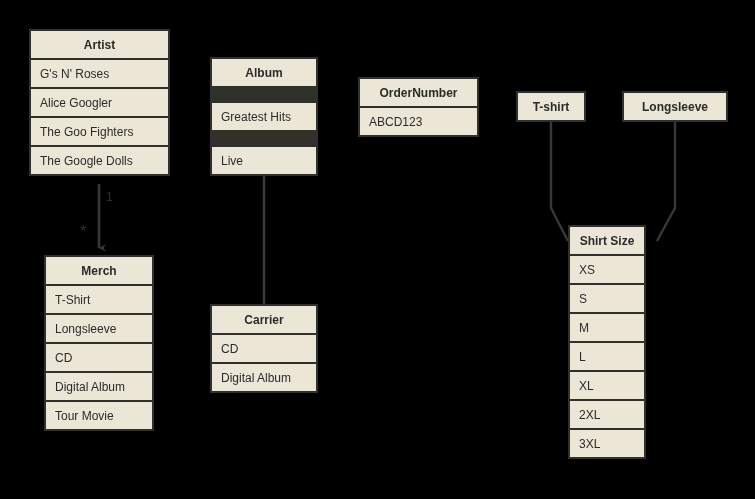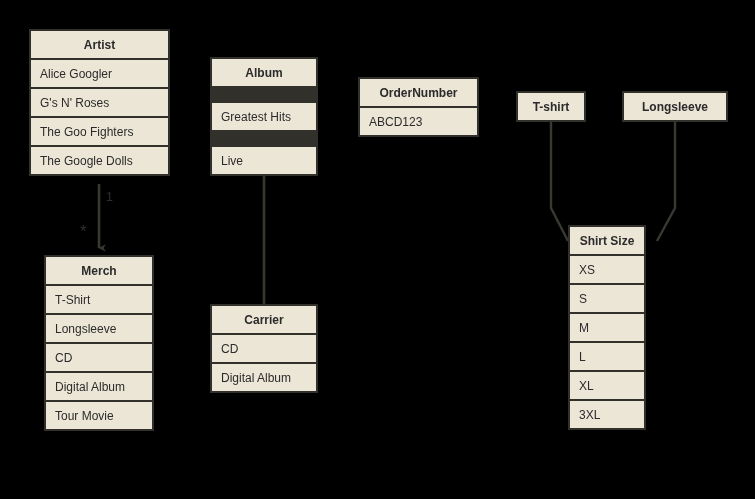--- a/index.html
+++ b/index.html
@@ -79,22 +79,22 @@
 
     <line x1="264" y1="149" x2="264" y2="304" stroke="#3a3832" stroke-width="2.6"></line>
 
     <polyline points="551,121 551,208 568,241" fill="none" stroke="#3a3832" stroke-width="2.4"></polyline>
 
     <polyline points="675,121 675,208 657,241" fill="none" stroke="#3a3832" stroke-width="2.4"></polyline>
   </svg>
 
   <div class="entity" style="left:29px; top:29px; width:141px;">
     <div class="cell header">Artist</div>
+    <div class="cell">G's N' Roses</div>
     <div class="cell">Alice Googler</div>
-    <div class="cell">G's N' Roses</div>
     <div class="cell">The Goo Fighters</div>
     <div class="cell">The Google Dolls</div>
   </div>
 
   <div class="entity" style="left:210px; top:57px; width:108px;gap:17px;">
     <div class="cell header">Album</div>
     <div class="cell">Greatest Hits</div>
     <div class="cell">Live</div>
   </div>
 
@@ -126,19 +126,20 @@
     <div class="cell">Digital Album</div>
   </div>
 
   <div class="entity" style="left:568px; top:225px; width:78px;">
     <div class="cell header">Shirt Size</div>
     <div class="cell">XS</div>
     <div class="cell">S</div>
     <div class="cell">M</div>
     <div class="cell">L</div>
     <div class="cell">XL</div>
+    <div class="cell">2XL</div>
     <div class="cell">3XL</div>
   </div>
 
   <div class="mult" style="left:106px; top:191px;">1</div>
   <div class="mult star" style="left:80px; top:223px;">*</div>
 
 </div>
 
 </body></html>

